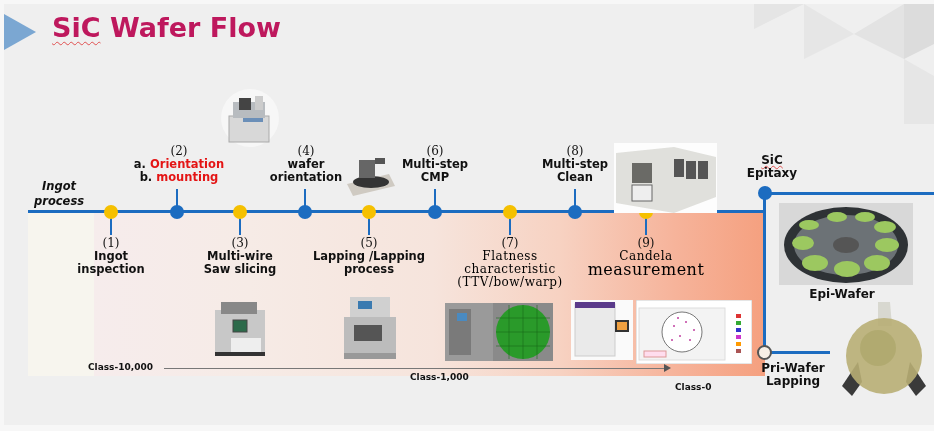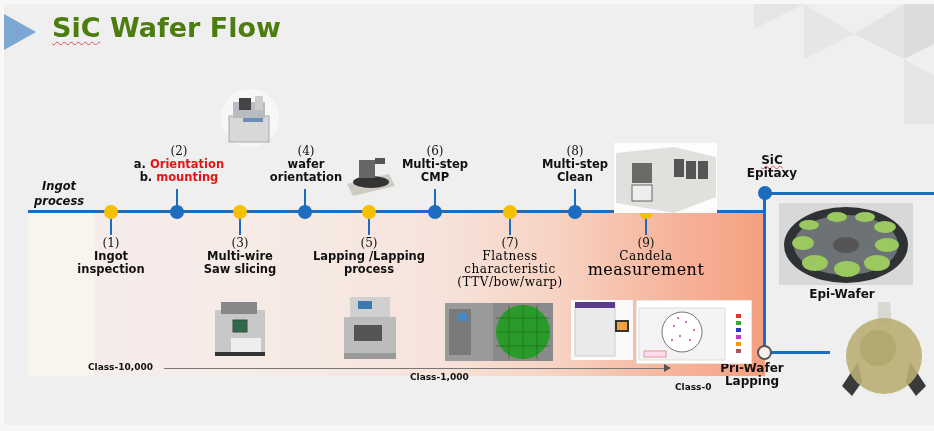--- a/index.html
+++ b/index.html
@@ -1,20 +1,20 @@
 <!DOCTYPE html>
 <html><head>
 <meta charset="utf-8">
 <style>
   html,body{margin:0;padding:0;}
   body{width:934px;height:431px;position:relative;overflow:hidden;background:#f7f7f7;font-family:"DejaVu Sans","Liberation Sans",sans-serif;}
   .slide{position:absolute;left:4px;top:4px;width:930px;height:421px;background:#efefef;overflow:hidden;}
   .bgtri{position:absolute;}
   .title-arrow{position:absolute;left:0;top:10px;width:0;height:0;border-top:18px solid transparent;border-bottom:18px solid transparent;border-left:32px solid #7ba7d2;}
-  .title{position:absolute;left:48px;top:8px;font-size:27px;font-weight:bold;color:#4d7c0f;font-family:"DejaVu Sans",sans-serif;letter-spacing:0px;}
+  .title{position:absolute;left:48px;top:8px;font-size:27px;font-weight:bold;color:#be185d;font-family:"DejaVu Sans",sans-serif;letter-spacing:0px;}
   .title .sq{text-decoration:underline wavy #e05050;text-decoration-thickness:1px;text-underline-offset:4px;}
   .band{position:absolute;left:24px;top:208px;width:737px;height:164px;
     background:linear-gradient(90deg,#f7f5ee 0%,#f7f5ee 9%,#f6ecec 9%,#f6ebe6 30%,#f6e4dc 55%,#f7d2c2 72%,#f6b39a 88%,#f5a07f 100%);}
   .tl{position:absolute;background:#1c6cc0;}
   .dot{position:absolute;width:14px;height:14px;border-radius:50%;margin-left:-7px;margin-top:-7px;}
   .dot.y{background:#f5c000;}
   .dot.b{background:#1c6cc0;}
   .stem{position:absolute;width:2px;background:#1c6cc0;margin-left:-1px;}
   .lbl{position:absolute;text-align:center;font-size:11.5px;font-weight:bold;color:#111;line-height:13px;transform:translateX(-50%);white-space:nowrap;font-family:"DejaVu Sans",sans-serif;}
   .num{font-weight:normal;font-family:"DejaVu Serif",serif;font-size:12px;}
@@ -126,21 +126,21 @@
     <div class="num">(8)</div>
     <div>Multi-step</div>
     <div>Clean</div>
   </div>
 
   <div class="side-lbl" style="left:768px;top:150px;">
     <div style="text-decoration:underline wavy #e05050;text-decoration-thickness:1px;display:inline-block;">SiC</div>
     <div>Epitaxy</div>
   </div>
   <div class="side-lbl" style="left:838px;top:284px;">Epi-Wafer</div>
-  <div class="side-lbl" style="left:748px;top:358px;">
+  <div class="side-lbl" style="left:789px;top:358px;">
     <div>Pri-Wafer</div>
     <div>Lapping</div>
   </div>
 
   <svg class="machine" style="left:217px;top:84px;" width="58" height="60" viewBox="0 0 58 60">
     <circle cx="29" cy="30" r="29" fill="#f7f7f7"></circle>
     <rect x="8" y="28" width="40" height="26" fill="#d8d8d8" stroke="#aaa"></rect>
     <rect x="12" y="14" width="32" height="16" fill="#b8bcc0"></rect>
     <rect x="18" y="10" width="12" height="12" fill="#444"></rect>
     <rect x="34" y="8" width="8" height="14" fill="#ccc"></rect>

